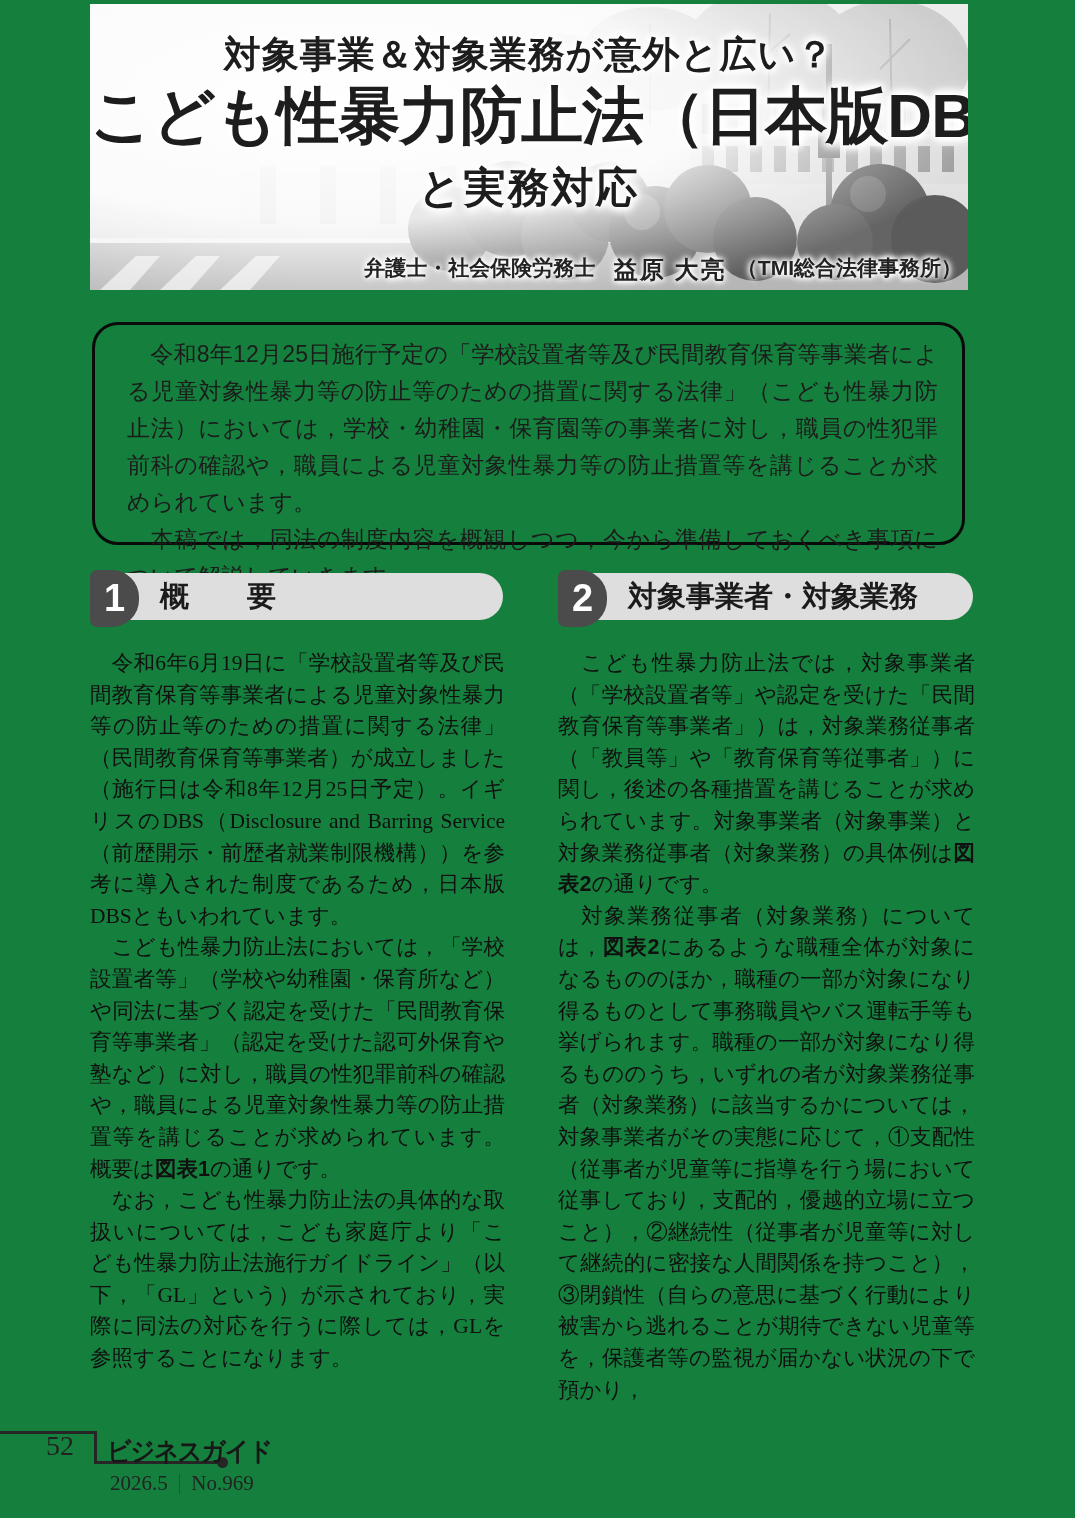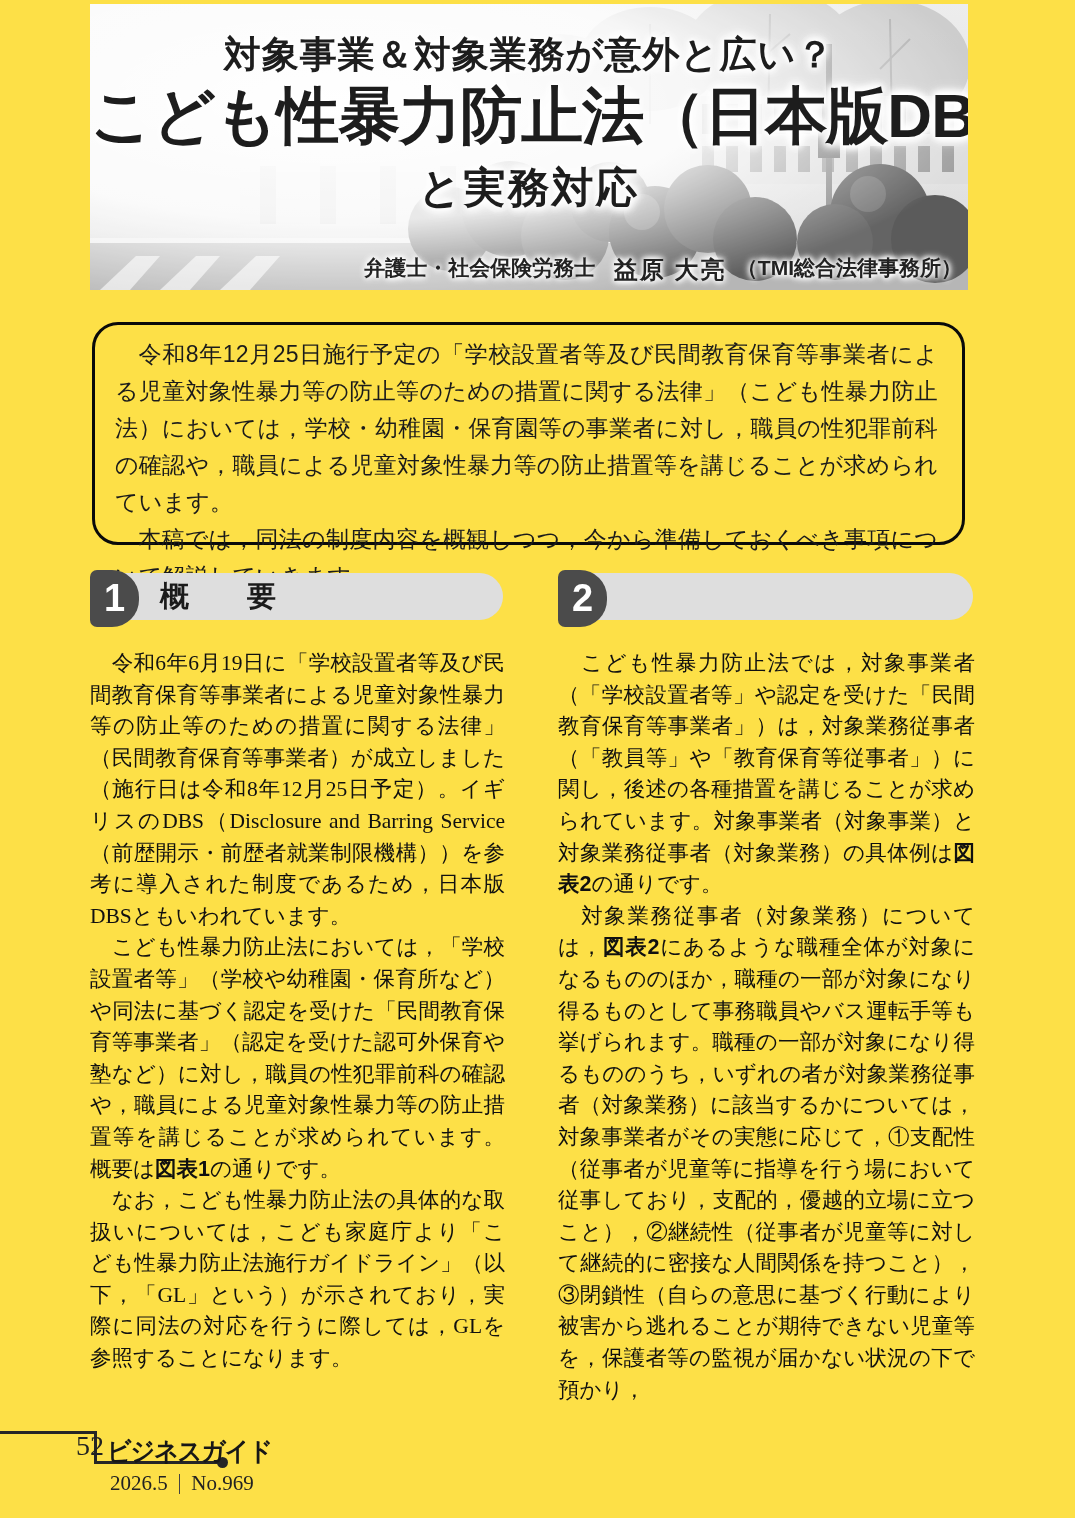--- a/index.html
+++ b/index.html
@@ -4,21 +4,21 @@
 <style>
   * { box-sizing: border-box; margin: 0; padding: 0; }
   html, body { background: #ffffff; }
   body {
     width: 1075px; height: 1518px;
     position: relative;
     font-family: "Liberation Sans", sans-serif;
     color: #141414;
     overflow: hidden;
   }
-  .page { position: absolute; inset: 0; background: #fde047; }
+  .page { position: absolute; inset: 0; background: #15803d; }
 
   
   .header {
     position: absolute; left: 90px; top: 4px; width: 878px; height: 286px;
     overflow: hidden;
   }
   .header svg { position: absolute; inset: 0; }
   .hdr-text {
     position: absolute; left: 0; width: 100%; text-align: center;
     color: #1d1d1d; font-weight: 900;
@@ -35,21 +35,21 @@
     text-shadow: 0 0 4px #fff, 0 0 8px #fff, 1px 1px 6px #fff, -1px -1px 6px #fff;
   }
   .author-role { font-size: 21px; vertical-align: 3px; }
   .author-name { font-size: 24px; margin: 0 6px 0 14px; letter-spacing: 2px; }
   .author-affil { font-size: 21px; vertical-align: 3px; }
 
   
   .lead-box {
     position: absolute; left: 92px; top: 322px; width: 873px; height: 223px;
     border: 3.5px solid #0a0a0a; border-radius: 26px;
-    padding: 11px 24px 0 20px;
+    padding: 11px 24px 0 32px;
     font-size: 23px; line-height: 37px; letter-spacing: 0.2px;
     text-align: justify; color: #1b1b1b;
     font-family: "Liberation Sans", sans-serif;
   }
   .lead-box p { margin: 0; }
 
   
   .col { position: absolute; top: 570px; }
   .col-left  { left: 90px;  width: 415px; }
   .col-right { left: 558px; width: 417px; }
@@ -83,21 +83,21 @@
 
   
   .footer-rule-top  { position: absolute; left: 0;  top: 1431px; width: 97px;  height: 3px; background: #262626; }
   .footer-rule-vert { position: absolute; left: 94px; top: 1431px; width: 3px; height: 33px; background: #262626; }
   .footer-rule-bot  { position: absolute; left: 94px; top: 1461px; width: 128px; height: 3px; background: #262626; }
   .footer-dot {
     position: absolute; left: 217px; top: 1457px; width: 11px; height: 11px;
     border-radius: 50%; background: #262626;
   }
   .footer-page-number {
-    position: absolute; left: 64px; top: 1430px; width: 40px; text-align: right;
+    position: absolute; left: 40px; top: 1430px; width: 40px; text-align: center;
     font-family: "Liberation Serif", serif; font-size: 28px; color: #222;
   }
   .footer-logo {
     position: absolute; left: 107px; top: 1434px;
     font-size: 24px; font-weight: 900; letter-spacing: -1px; color: #171717;
     transform: scaleY(1.08); transform-origin: left top; white-space: nowrap;
     font-family: "Liberation Sans", sans-serif;
   }
   .footer-issue {
     position: absolute; left: 110px; top: 1471px; white-space: nowrap;
@@ -240,20 +240,21 @@
         <p><span>　なお，こども性暴力防止法の具体的な取扱いについては，こども家庭庁より「こども性暴力防止法施行ガイドライン」（以下，「GL」という）が示されており，実際に同法の対応を行うに際しては，GLを参照することになります。</span></p>
       </div>
   </div>
 
   <div class="col col-right">
     <div class="sec-header">
       <div class="sec-bar"></div>
       <div class="sec-badge">
         <span>2</span>
       </div>
+      <div class="sec-title">対象事業者・対象業務</div>
     </div>
     <div class="sec-body">
         <p><span>　こども性暴力防止法では，対象事業者（「学校設置者等」や認定を受けた「民間教育保育等事業者」）は，対象業務従事者（「教員等」や「教育保育等従事者」）に関し，後述の各種措置を講じることが求められています。対象事業者（対象事業）と対象業務従事者（対象業務）の具体例は</span><span class="ref-bold">図表2</span><span>の通りです。</span></p>
         <p><span>　対象業務従事者（対象業務）については，</span><span class="ref-bold">図表2</span><span>にあるような職種全体が対象になるもののほか，職種の一部が対象になり得るものとして事務職員やバス運転手等も挙げられます。職種の一部が対象になり得るもののうち，いずれの者が対象業務従事者（対象業務）に該当するかについては，対象事業者がその実態に応じて，①支配性（従事者が児童等に指導を行う場において従事しており，支配的，優越的立場に立つこと），②継続性（従事者が児童等に対して継続的に密接な人間関係を持つこと），③閉鎖性（自らの意思に基づく行動により被害から逃れることが期待できない児童等を，保護者等の監視が届かない状況の下で預かり，</span></p>
       </div>
   </div>
 
   <div class="footer-rule-top"></div>
   <div class="footer-rule-vert"></div>
   <div class="footer-rule-bot"></div>

